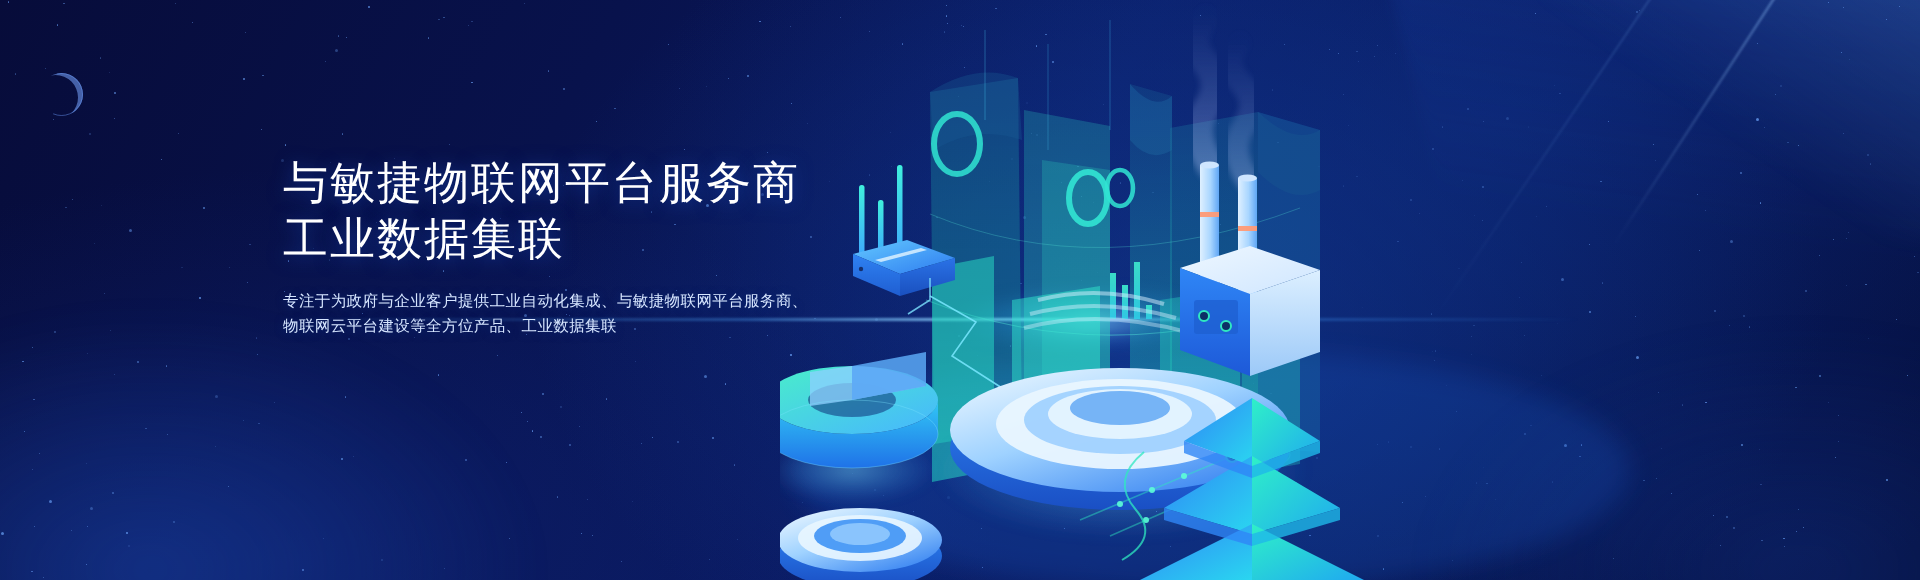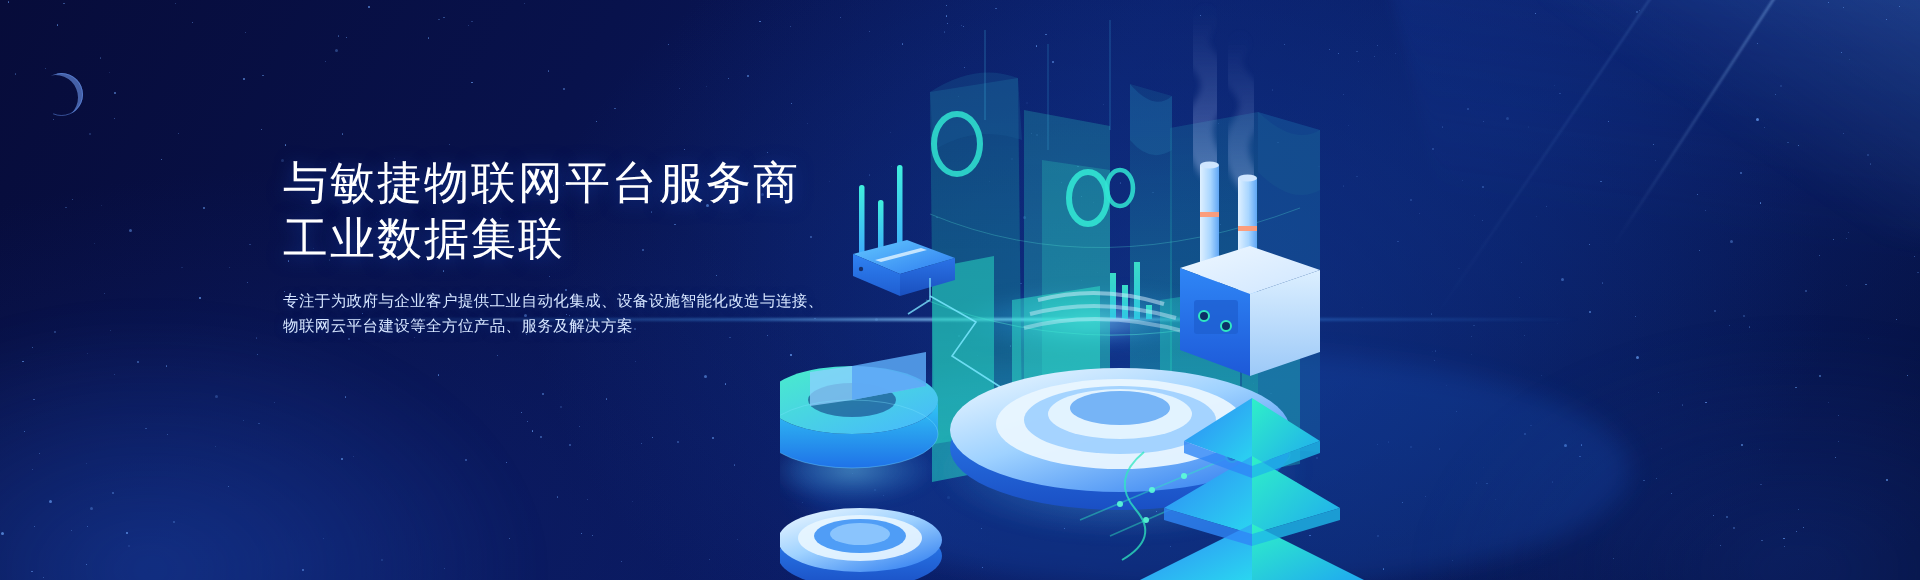--- a/index.html
+++ b/index.html
@@ -527,22 +527,22 @@
       <div class="star" style="left: 1494.5px; top: 498.7px; width: 1.3px; height: 1.3px; opacity: 0.16;"></div>
     </div>
   <div class="moon"></div>
 
   <div class="beam"></div>
   <div class="beam-glow"></div>
 
   <div class="copy">
     <div class="headline">与敏捷物联网平台服务商</div>
     <div class="headline">工业数据集联</div>
-    <div class="subcopy">专注于为政府与企业客户提供工业自动化集成、设备设施智能化改造与连接、</div>
-    <div class="subcopy" style="margin-top:0">物联网云平台建设等全方位产品、服务及解决方案</div>
+    <div class="subcopy">专注于为政府与企业客户提供工业自动化集成、与敏捷物联网平台服务商、</div>
+    <div class="subcopy" style="margin-top:0">物联网云平台建设等全方位产品、工业数据集联</div>
   </div>
 
   <div class="art">
     <svg width="1140" height="580" viewBox="0 0 1140 580" xmlns="http://www.w3.org/2000/svg">
       <defs>
         <linearGradient id="gTowerA" x1="0" y1="0" x2="0" y2="1">
           <stop offset="0%" stop-color="#1b6f9e" stop-opacity="0.75"></stop>
           <stop offset="60%" stop-color="#1ec8b0" stop-opacity="0.55"></stop>
           <stop offset="100%" stop-color="#2ae8c8" stop-opacity="0.75"></stop>
         </linearGradient>

